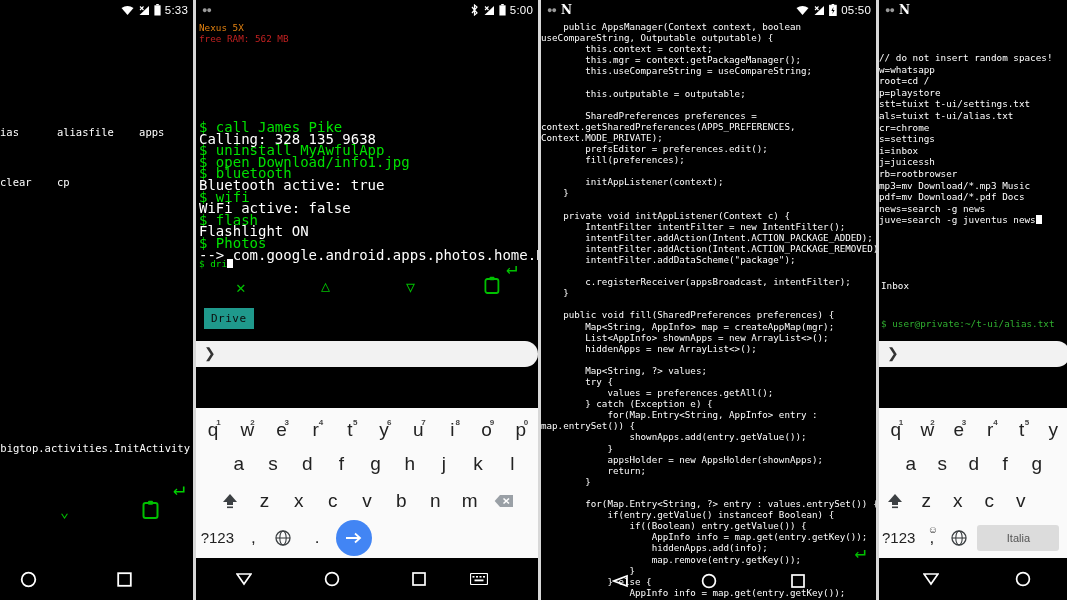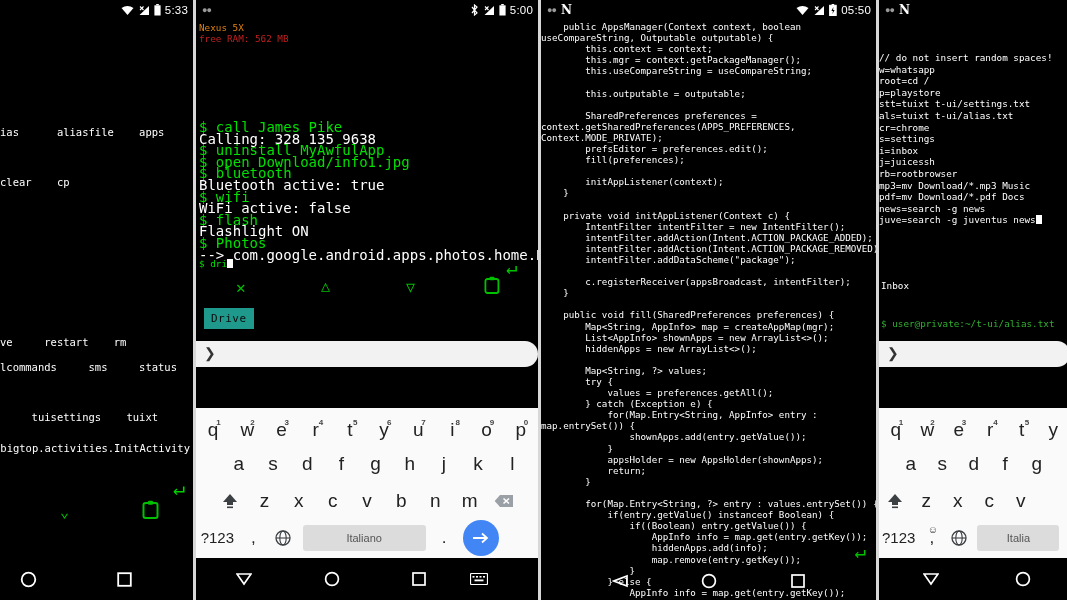--- a/index.html
+++ b/index.html
@@ -109,24 +109,20 @@
             <rect x="2.2" y="0" width="2.6" height="1.3" fill="#fff"></rect>
             <rect x="0.4" y="1.3" width="6.2" height="10.2" fill="#fff"></rect>
           </svg>
       </span>
       <span class="clock">5:33</span>
     </div>
 
     <div class="p1-cmds">ias      aliasfile    apps
 
 clear    cp</div>
-    <div class="p1-cmds" style="top:330px">ve     restart    rm
-lcommands     sms     status
-
-     tuisettings    tuixt</div>
 
     <div class="p1-act">.bigtop.activities.InitActivity</div>
 
     <div class="p1-arrow">↵</div>
     <div class="p1-clip">
       <svg width="17" height="19" viewBox="0 0 17 19">
           <rect x="1.5" y="3" width="14" height="15" rx="2" fill="none" stroke="#00c000" stroke-width="2"></rect>
           <rect x="6" y="0.7" width="5" height="4" rx="1" fill="#00c000"></rect>
         </svg>
     </div>
@@ -249,21 +245,20 @@
         <div class="kb-row" style="height: 37px; justify-content: flex-start; gap: 0px;">
           <div class="key" style="width: 42.75px; font-size: 15px;"><span>?123</span></div>
           <div class="key" style="width: 29.07px; font-size: 17px;"><span>,</span></div>
           <div class="key" style="width: 30.78px; display: flex; justify-content: center;">
             <svg width="16" height="16" viewBox="0 0 16 16">
               <circle cx="8" cy="8" r="7" fill="none" stroke="#3c4043" stroke-width="1.3"></circle>
               <ellipse cx="8" cy="8" rx="3.2" ry="7" fill="none" stroke="#3c4043" stroke-width="1.1"></ellipse>
               <path d="M1 8 H15" stroke="#3c4043" stroke-width="1.1"></path>
             </svg>
           </div>
-          <div class="spacebar" style="height: 26px; font-size: 11px; width: 123.12px; margin-left: 4px;">Italiano</div>
           <div class="key" style="width: 29.07px; font-size: 17px; margin-left: 4px;"><span>.</span></div>
           <div class="enterkey" style="width: 36px; height: 36px; margin-left: 4px;">
             <svg width="18" height="14" viewBox="0 0 18 14">
               <path d="M1 7 H15 M10 2.5 L15 7 L10 11.5" fill="none" stroke="#fff" stroke-width="1.8"></path>
             </svg>
           </div>
         </div>
       </div>
 
     <div class="navbar" style="width:342px;height:42px;">

